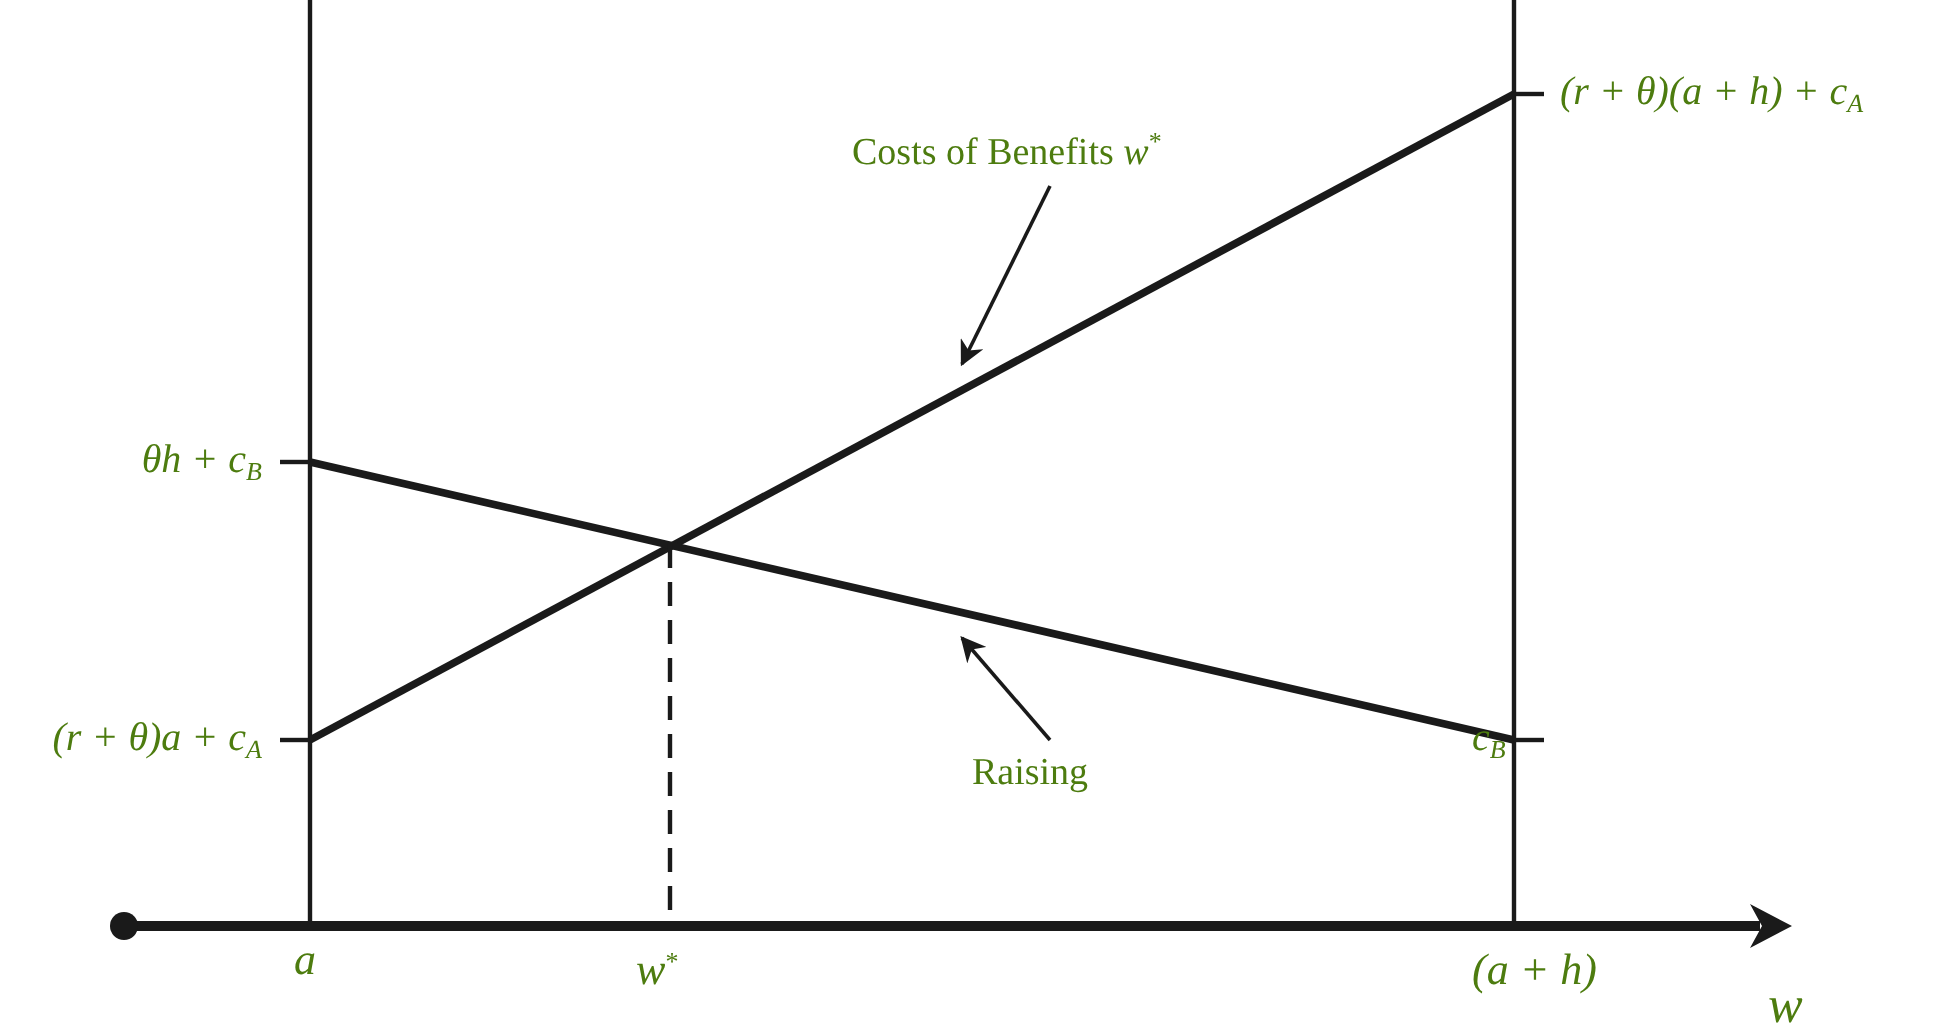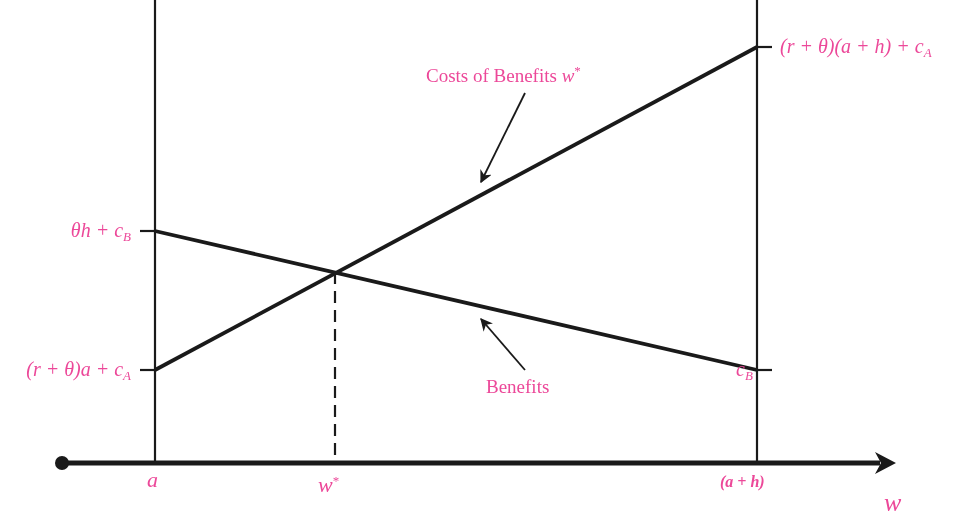--- a/index.html
+++ b/index.html
@@ -1,21 +1,21 @@
 <!DOCTYPE html>
 <html><head>
   <meta charset="utf-8">
   <style>
     html, body { margin: 0; padding: 0; background: #ffffff; }
     body { width: 971px; height: 516px; overflow: hidden; position: relative; }
     #diagram { position: absolute; left: 0; top: 0; }
     .lbl {
       position: absolute;
       font-family: "DejaVu Serif", "Liberation Serif", serif;
-      color: #ec4899;
+      color: #4d7c0f;
       white-space: nowrap;
       line-height: 1;
     }
     .math { font-family: "Liberation Serif", "DejaVu Serif", serif; font-size: 20px; }
     .text { font-family: "Liberation Serif", "DejaVu Serif", serif; font-size: 19px; }
     .it { font-style: italic; }
     sub { font-size: 13px; vertical-align: -4px; font-style: italic; }
     sup { font-size: 13px; vertical-align: 7px; }
   </style>
 </head>
@@ -60,28 +60,28 @@
   <span class="it">(r + θ)(a + h) + c</span><sub>A</sub>
 </div>
 <div class="lbl math" style="left:736px; top:359px;">
   <span class="it">c</span><sub>B</sub>
 </div>
 
 <div class="lbl text" style="left:426px; top:64px;">
   <span>Costs of Benefits </span><span class="it">w</span><sup>*</sup>
 </div>
 <div class="lbl text" style="left:486px; top:377px;">
-  <span>Benefits</span>
+  <span>Raising</span>
 </div>
 
 <div class="lbl math it" style="left:147px; top:469px; font-size:22px;">
   <span>a</span>
 </div>
 <div class="lbl math" style="left:318px; top:474px; font-size:22px;">
   <span class="it">w</span><sup>*</sup>
 </div>
-<div class="lbl math it" style="left:720px; top:474px; font-size:16px;font-weight:bold;">
+<div class="lbl math it" style="left:736px; top:474px; font-size:22px;">
   <span>(a + h)</span>
 </div>
 
 <div class="lbl math it" style="left:884px; top:490px; font-size:26px;">
   <span>w</span>
 </div>
 
 </body></html>

